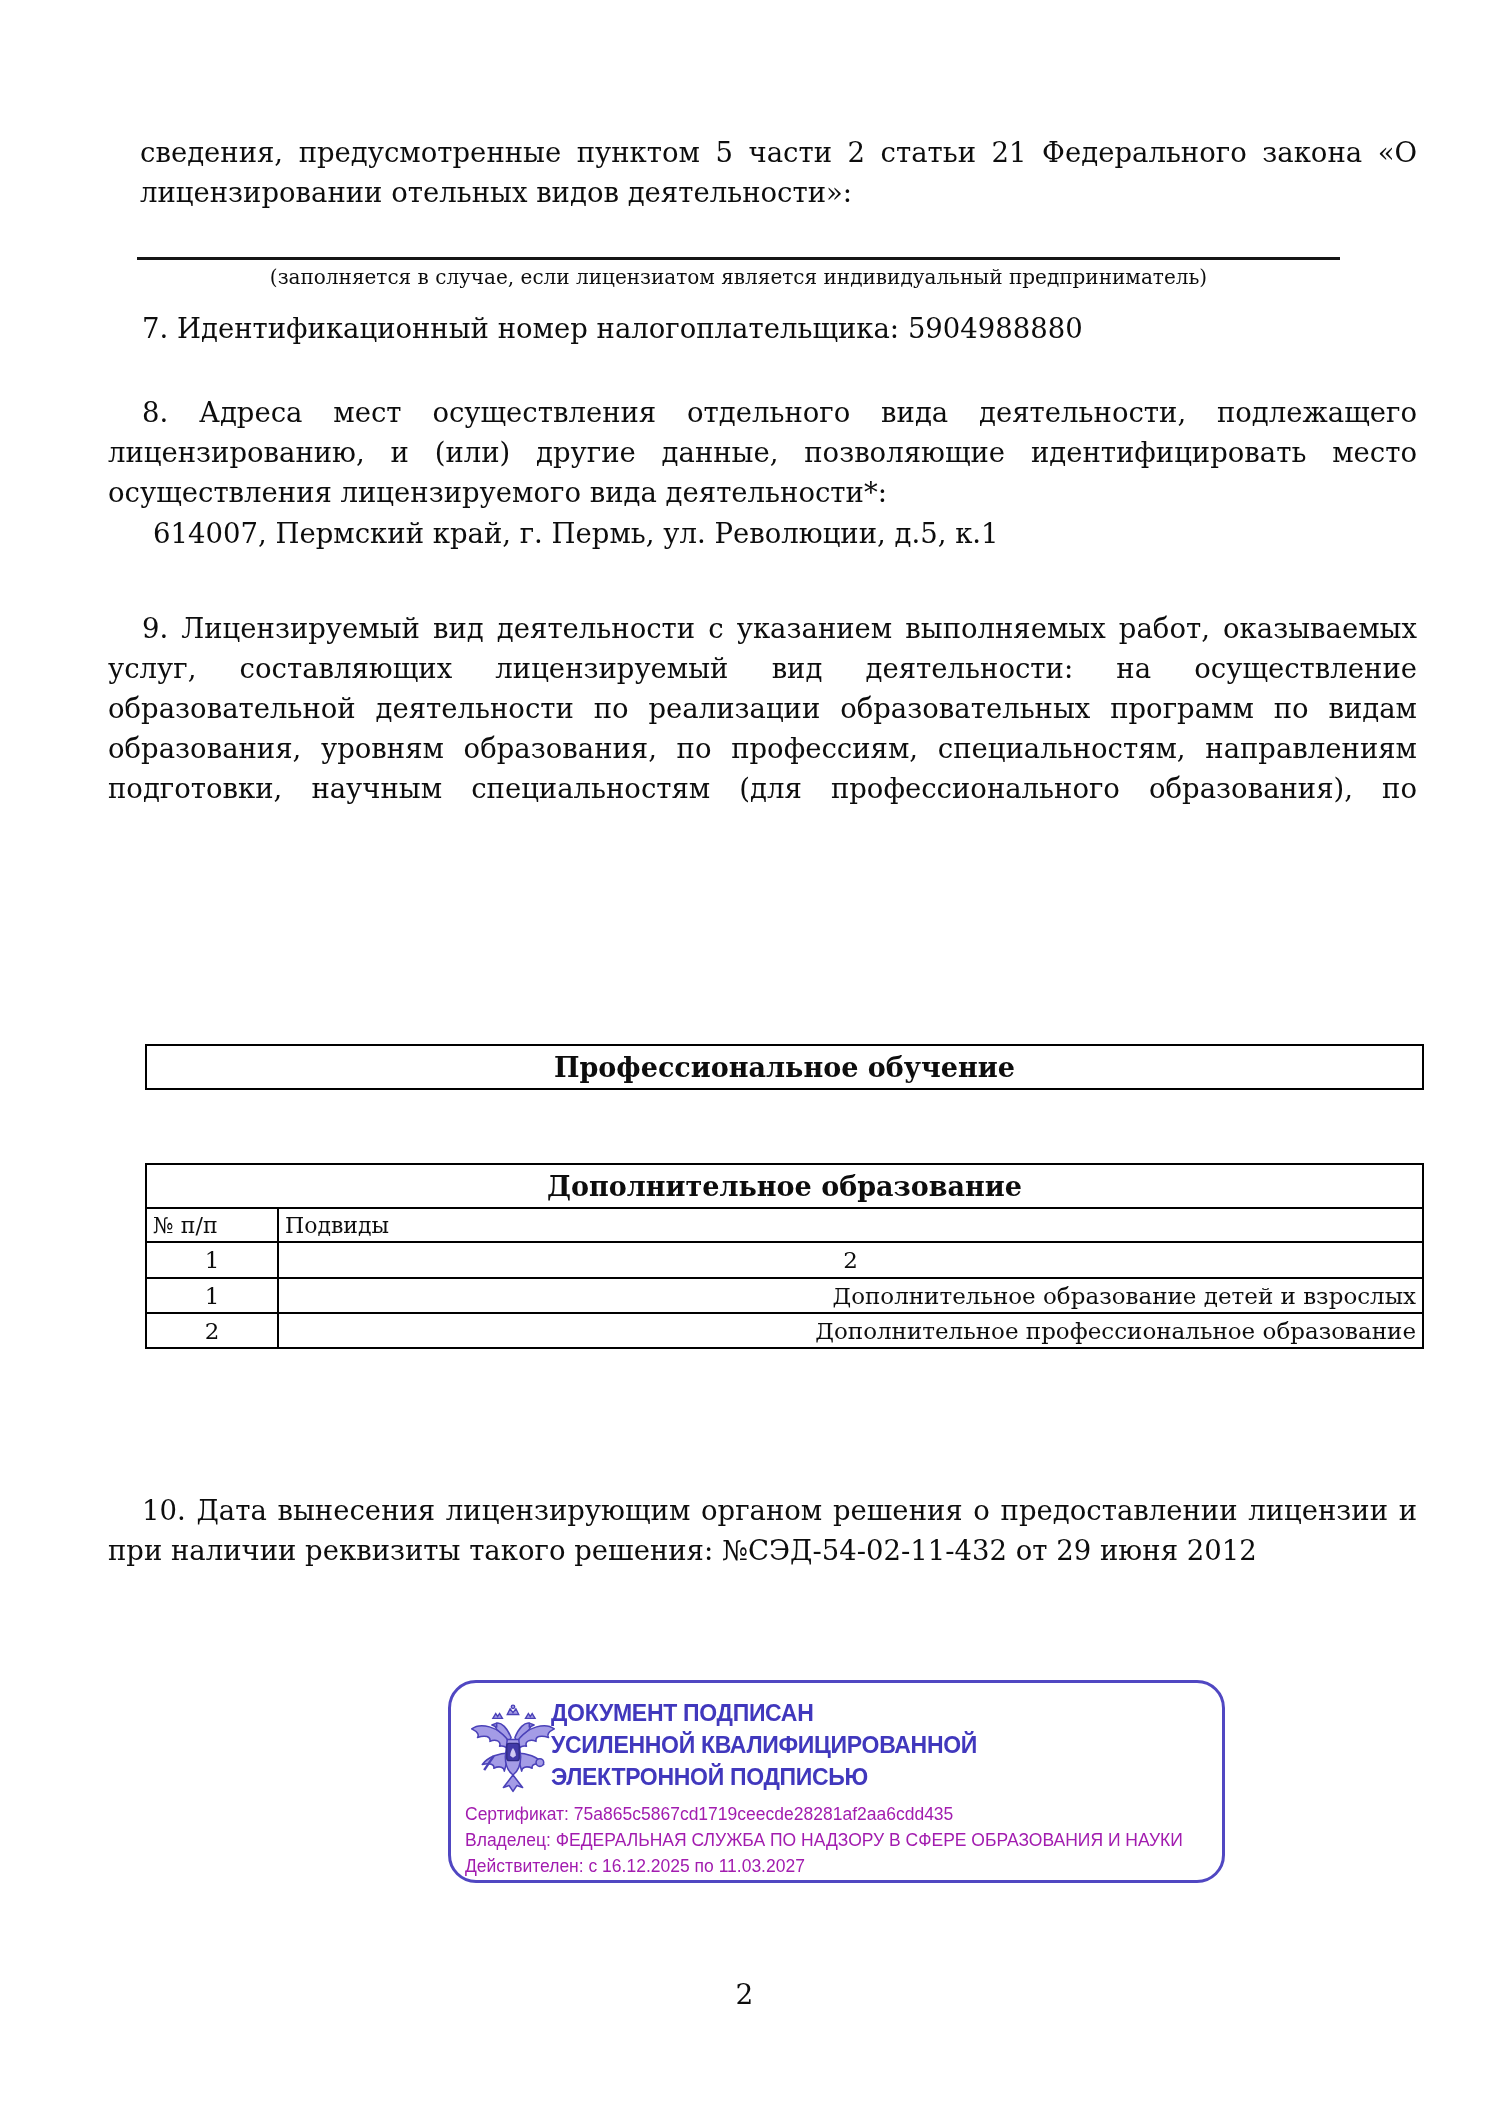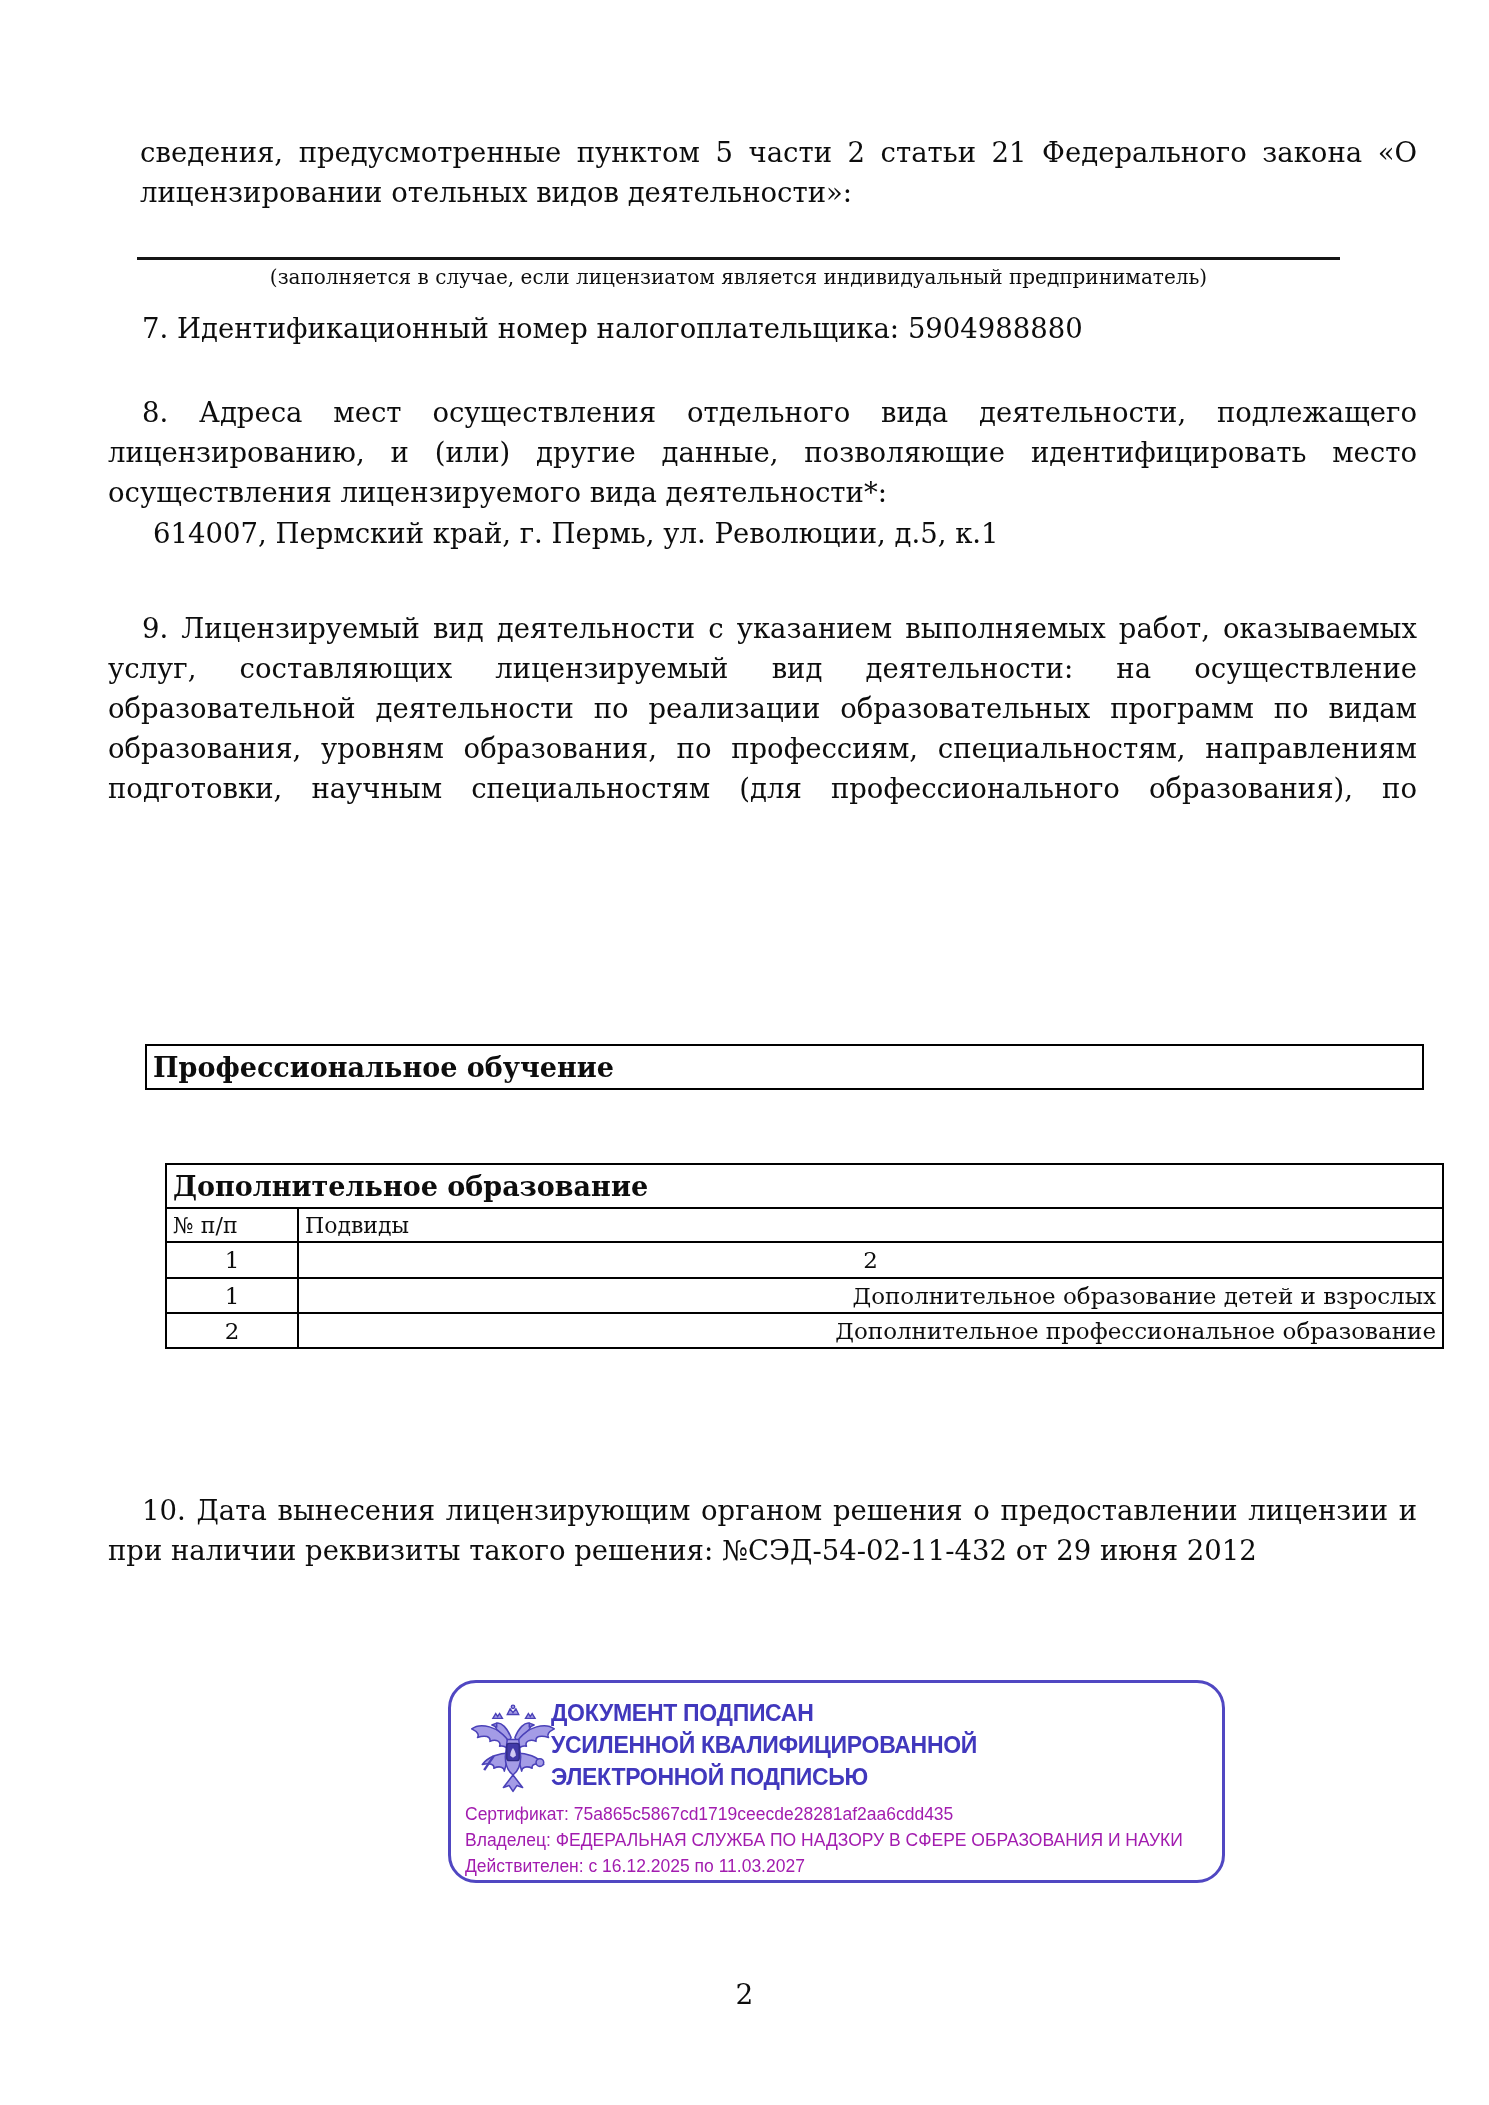--- a/index.html
+++ b/index.html
@@ -50,24 +50,25 @@
   }
   .tbl td{
     border:2px solid #000;
     padding:0 6px;
     background:#fff;
     vertical-align:middle;
   }
   .tbl .ttl{
     font-weight:bold;
     font-size:27px;
+    text-align:center;
     height:42px;
   }
   .t1{top:1044px;}
-  .t2{top:1163px;margin-left:20px;}
+  .t2{top:1163px;}
   .t2 .colhead{ text-align:left; font-size:22px; height:32px;}
   .t2 .colnum{ text-align:center; font-size:23px; height:34px;}
   .t2 .numcell{ text-align:center; height:33px;}
   .t2 .subtypecell{ text-align:right; padding-left:8px;}
 
   .stamp{
     position:absolute;
     left:448px;top:1680px;
     width:777px;height:203px;
     box-sizing:border-box;

